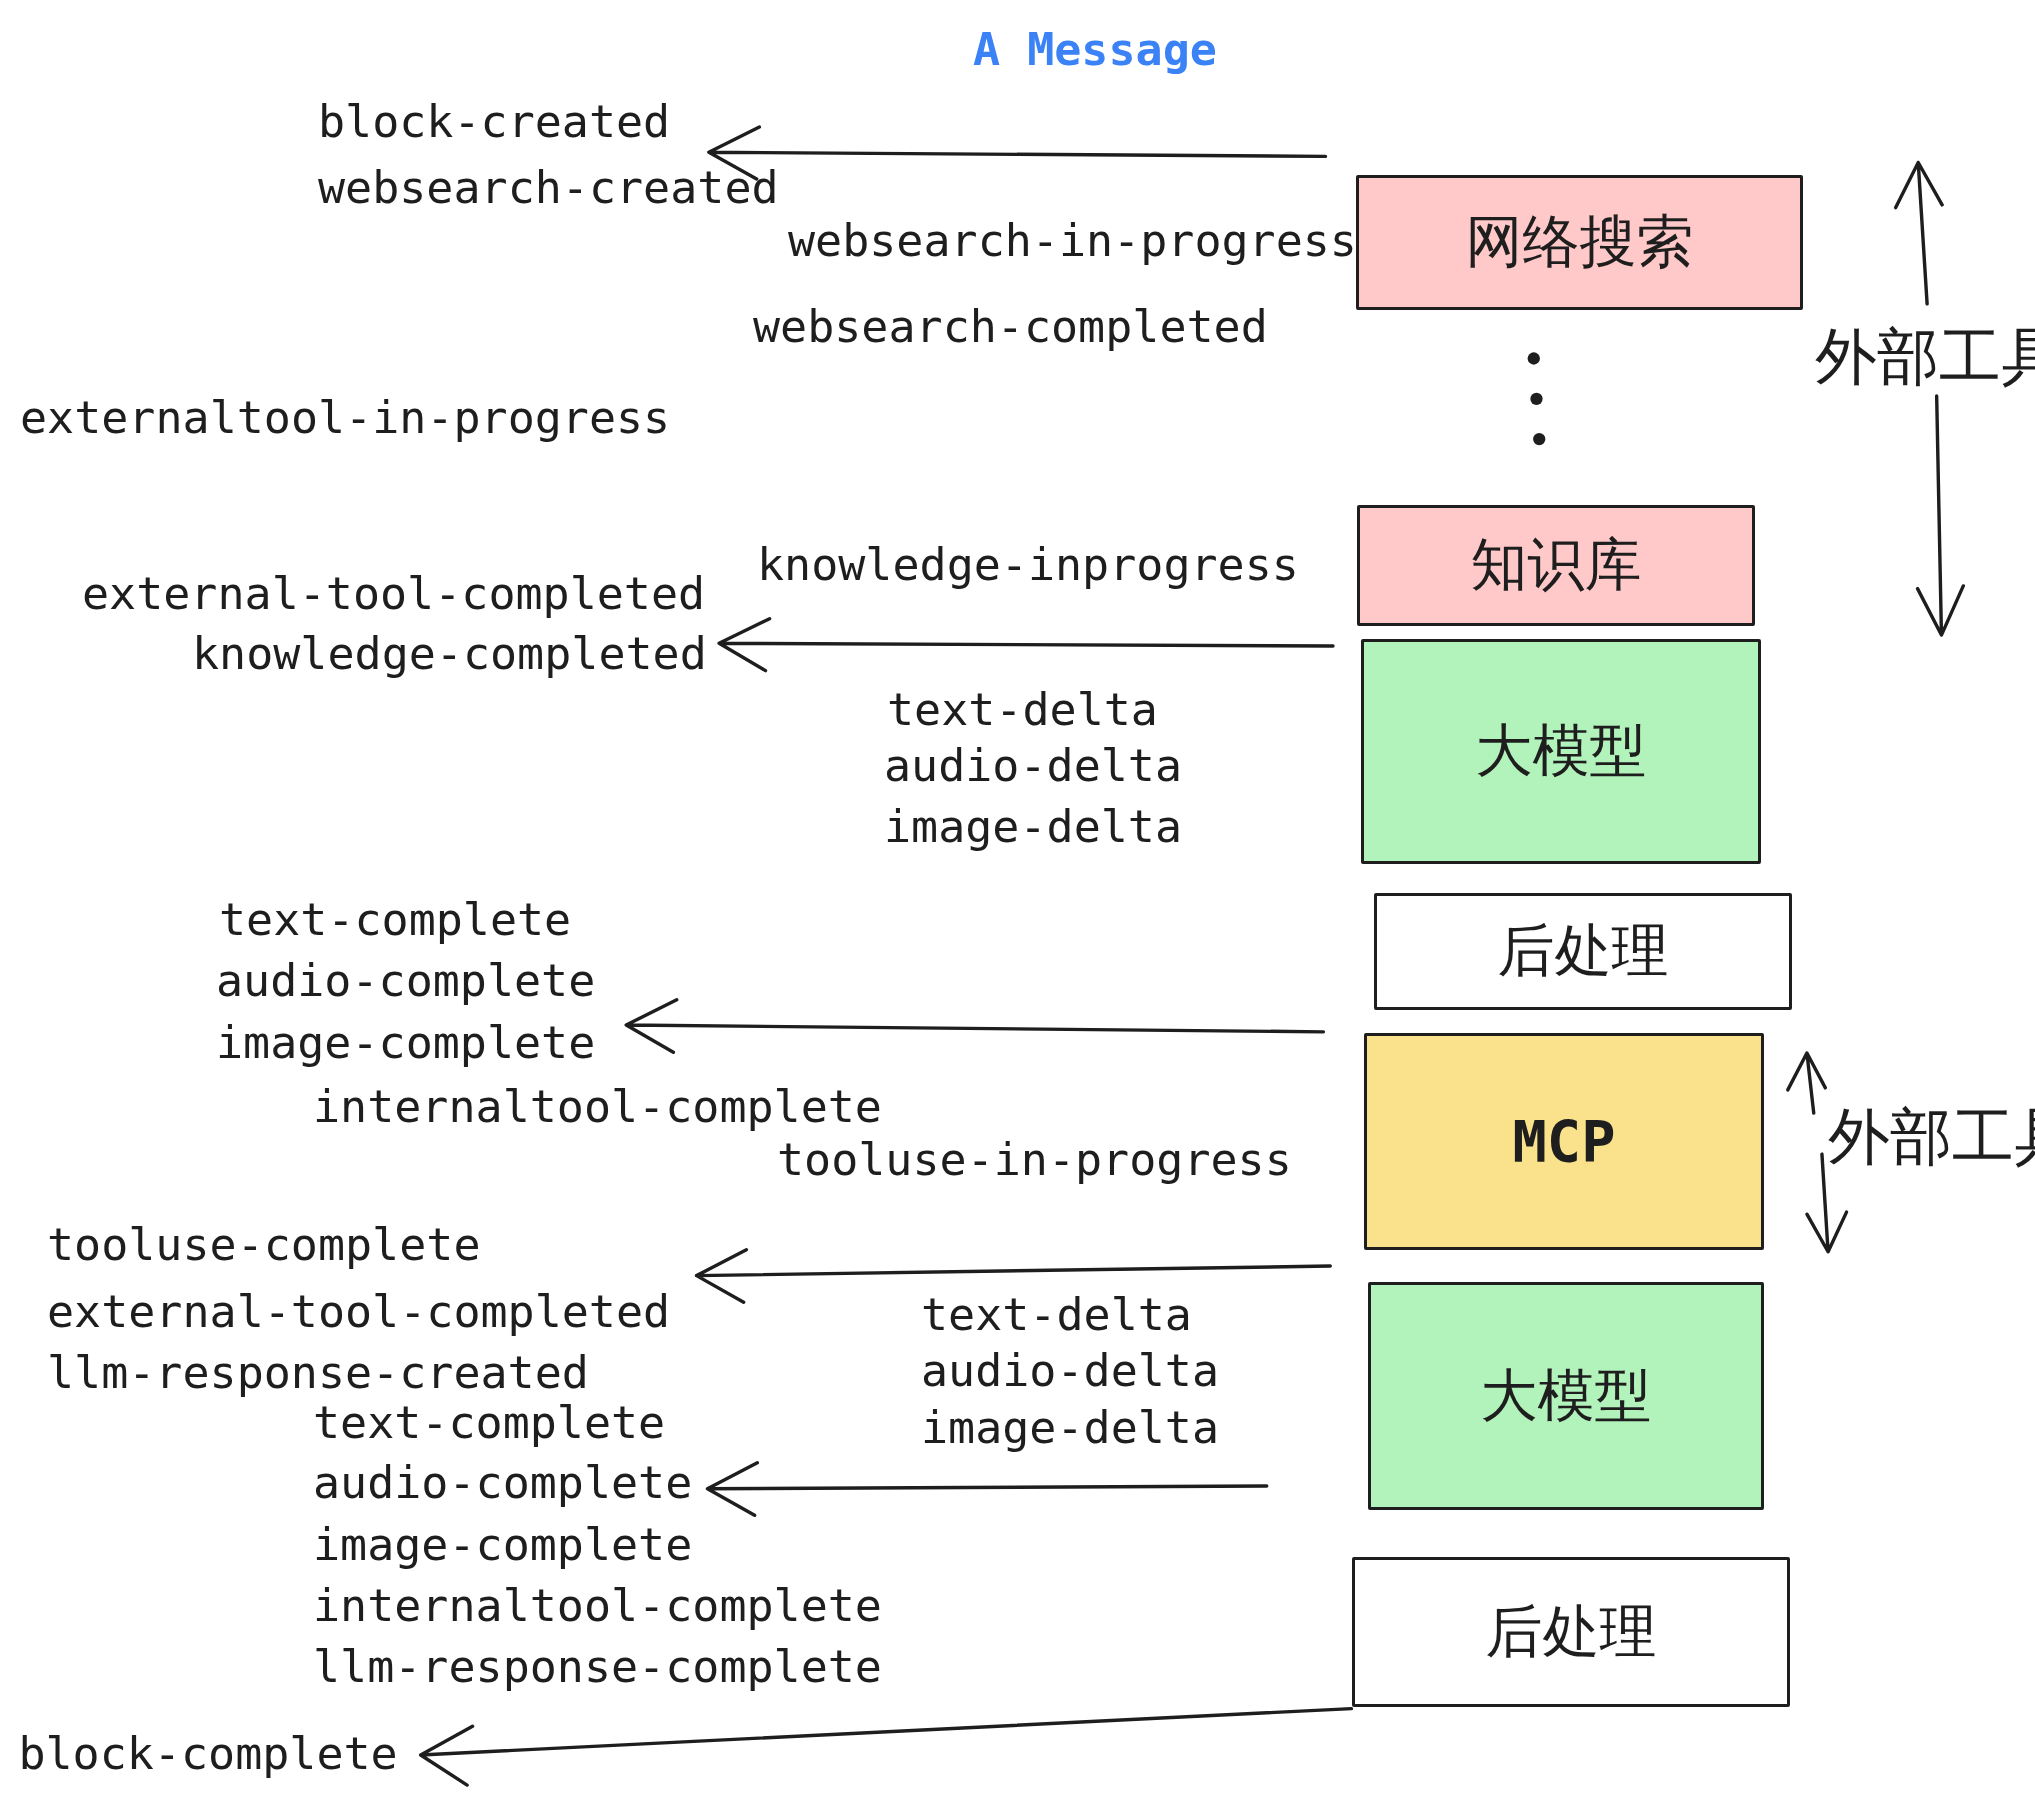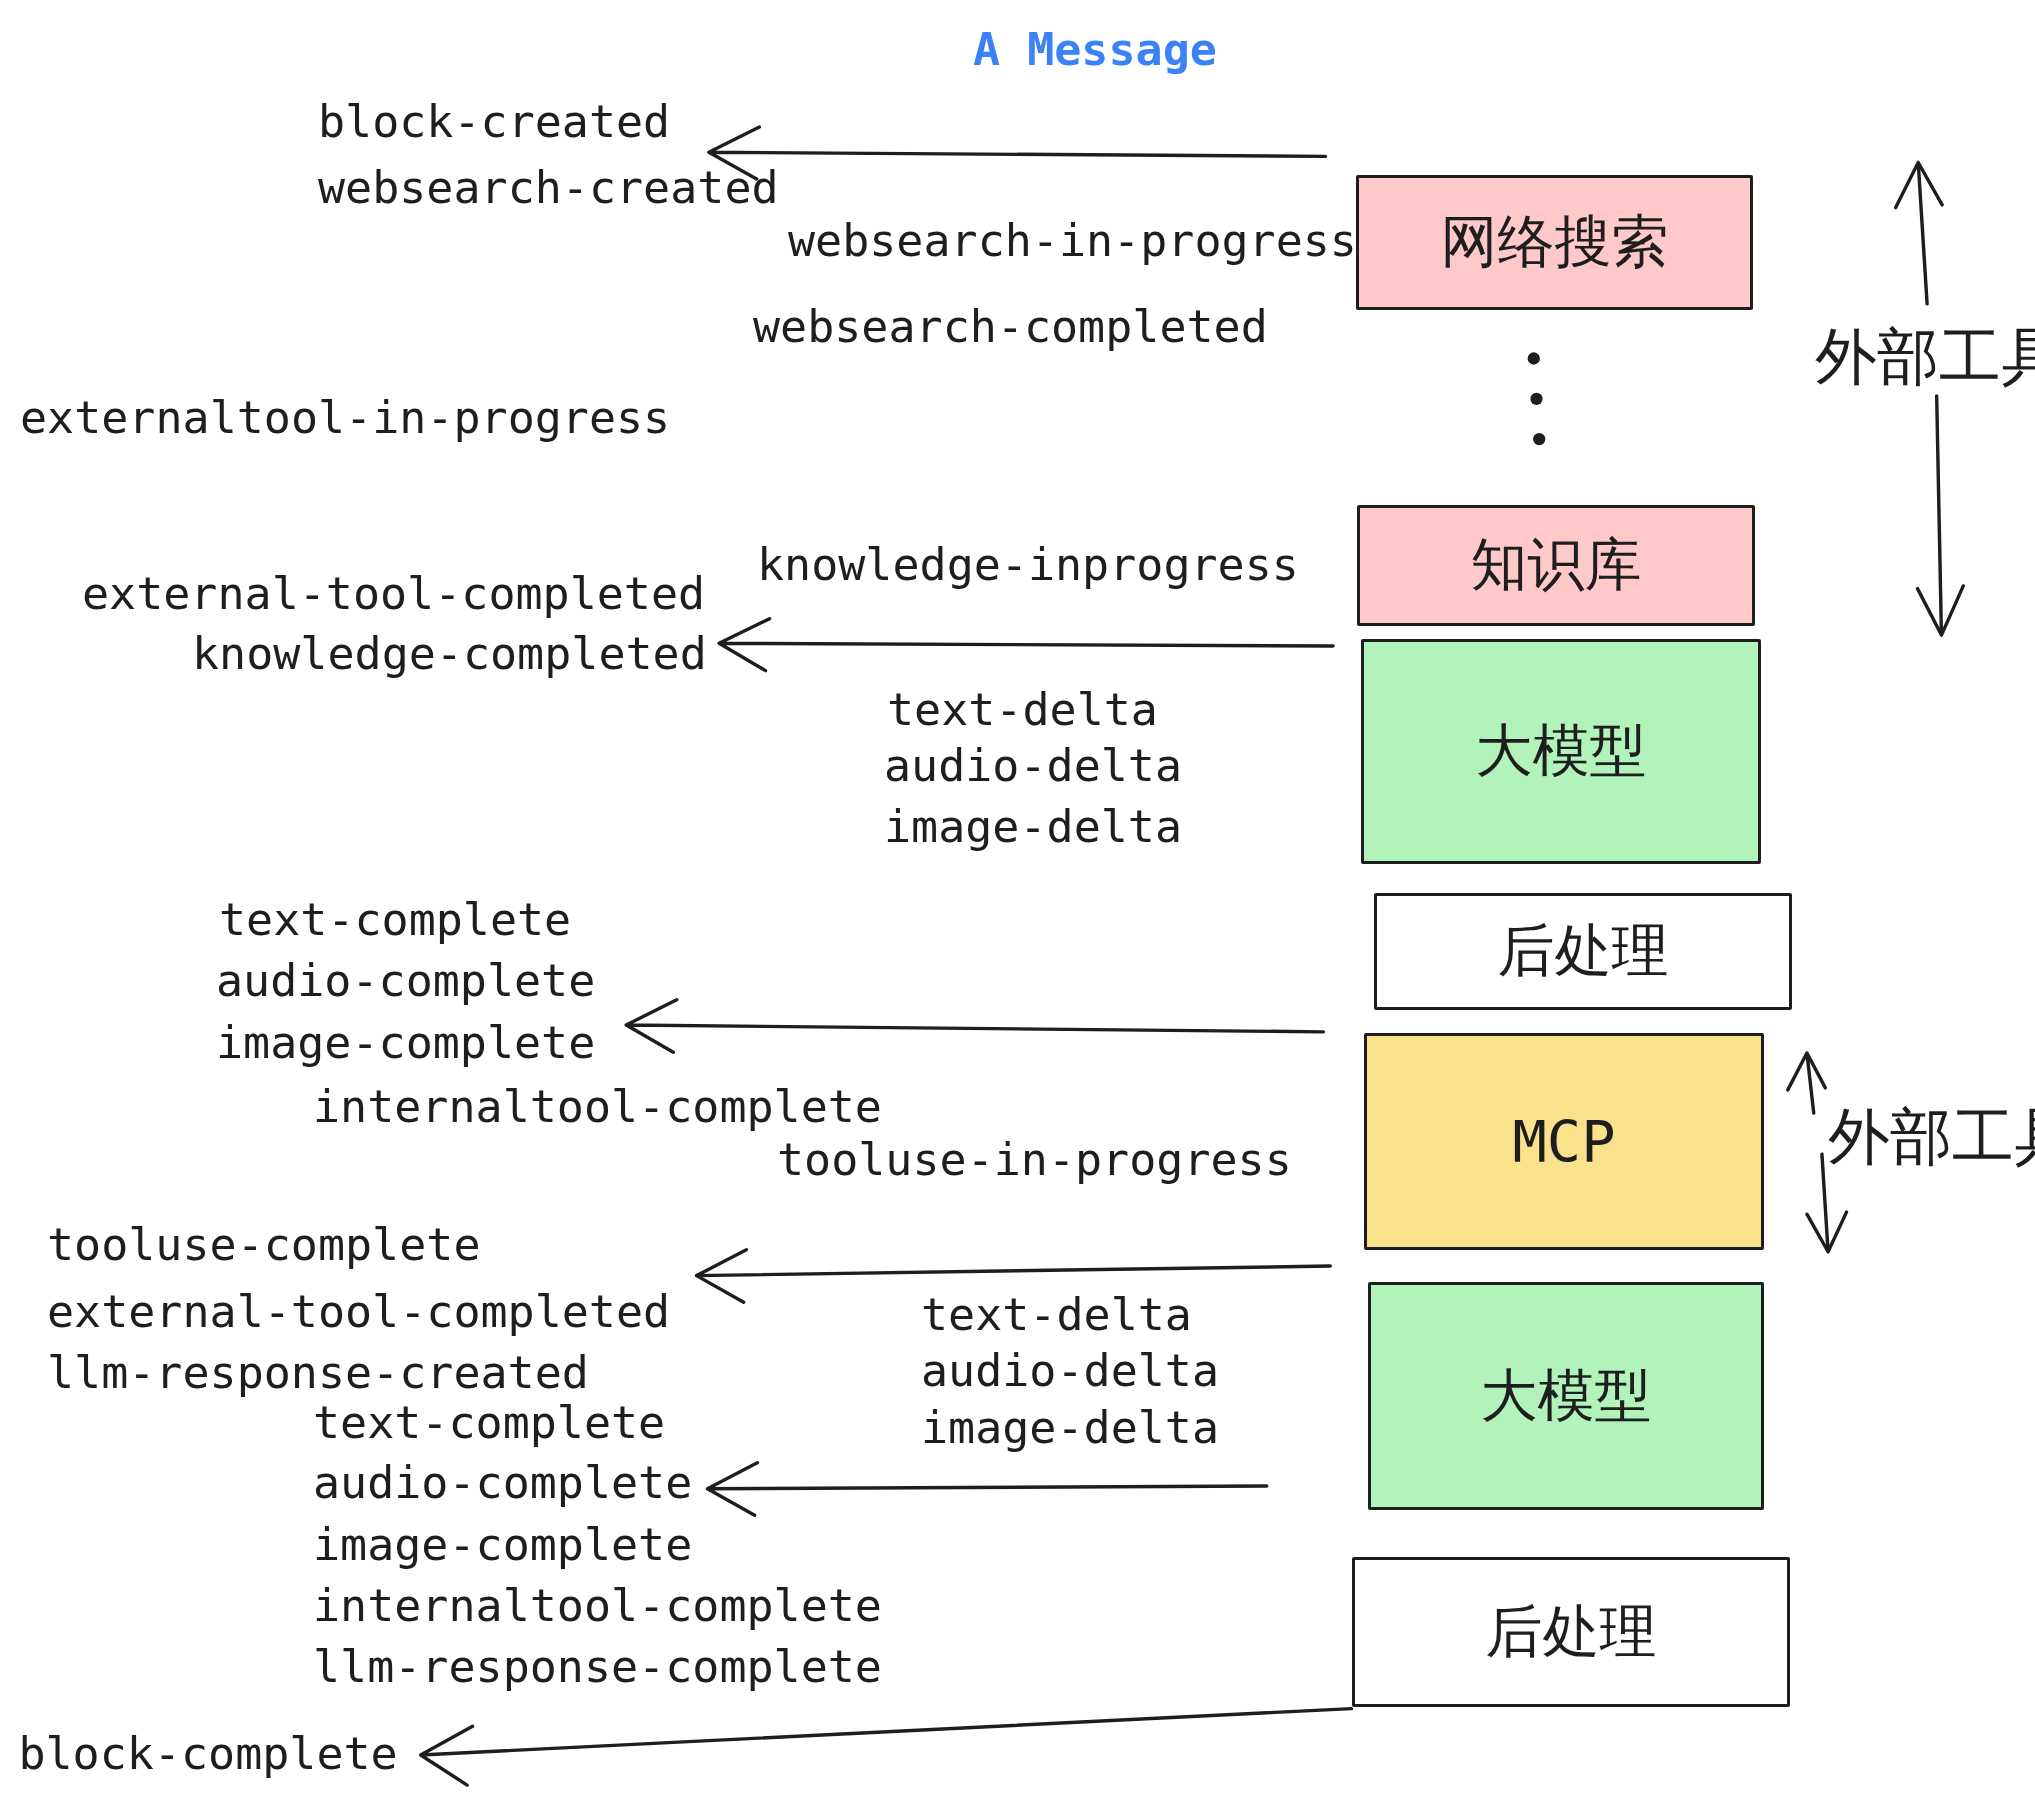--- a/index.html
+++ b/index.html
@@ -9,21 +9,21 @@
        white-space:nowrap;transform:translateY(-50%);}
   .title{position:absolute;font:45px/1 "DejaVu Sans Mono",monospace;font-weight:bold;
          color:#3b82f6;white-space:nowrap;}
   .box{position:absolute;border:3.4px solid #1e1e1e;border-radius:2px;box-sizing:border-box;
        display:flex;align-items:center;justify-content:center;
        font-family:"Liberation Sans",sans-serif;font-size:57px;color:#1e1e1e;}
   .box.pink{background:#ffc9c9;}
   .box.green{background:#b2f2bb;}
   .box.yellow{background:#f9e28b;}
   .box.white{background:#ffffff;}
-  .box .mcp-text{font-family:"DejaVu Sans Mono",monospace;font-weight:normal;}
+  .box .mcp-text{font-family:"DejaVu Sans Mono",monospace;font-weight:bold;}
   .cjk{position:absolute;font-family:"Liberation Sans",sans-serif;font-size:62px;line-height:1;
        color:#1e1e1e;white-space:nowrap;transform:translateY(-50%);}
   svg#overlay{position:absolute;left:0;top:0;width:2035px;height:1796px;}
   svg#overlay path{stroke:#1e1e1e;stroke-width:5;fill:none;stroke-linecap:round;stroke-linejoin:round;}
   svg#overlay circle{fill:#1e1e1e;stroke:none;}
 </style>
 </head>
 <body>
 
 <div id="canvas">
@@ -79,21 +79,21 @@
   <div class="lbl" style="left:921px;top:1314px;">text-delta</div>
   <div class="lbl" style="left:921px;top:1370px;">audio-delta</div>
   <div class="lbl" style="left:921px;top:1427px;">image-delta</div>
   <div class="lbl" style="left:313px;top:1422px;">text-complete</div>
   <div class="lbl" style="left:313px;top:1482px;">audio-complete</div>
   <div class="lbl" style="left:313px;top:1544px;">image-complete</div>
   <div class="lbl" style="left:313px;top:1605px;">internaltool-complete</div>
   <div class="lbl" style="left:313px;top:1666px;">llm-response-complete</div>
   <div class="lbl" style="left:18.4px;top:1753px;">block-complete</div>
 
-  <div class="box pink" style="left:1356px;top:175px;width:397px;height:135px;">
+  <div class="box pink" style="left:1356px;top:175px;width:447px;height:135px;">
     <span>网络搜索</span>
   </div>
   <div class="box pink" style="left:1357px;top:505px;width:398px;height:121px;">
     <span>知识库</span>
   </div>
   <div class="box green" style="left:1361px;top:639px;width:400px;height:225px;">
     <span>大模型</span>
   </div>
   <div class="box white" style="left:1374px;top:893px;width:418px;height:117px;">
     <span>后处理</span>

